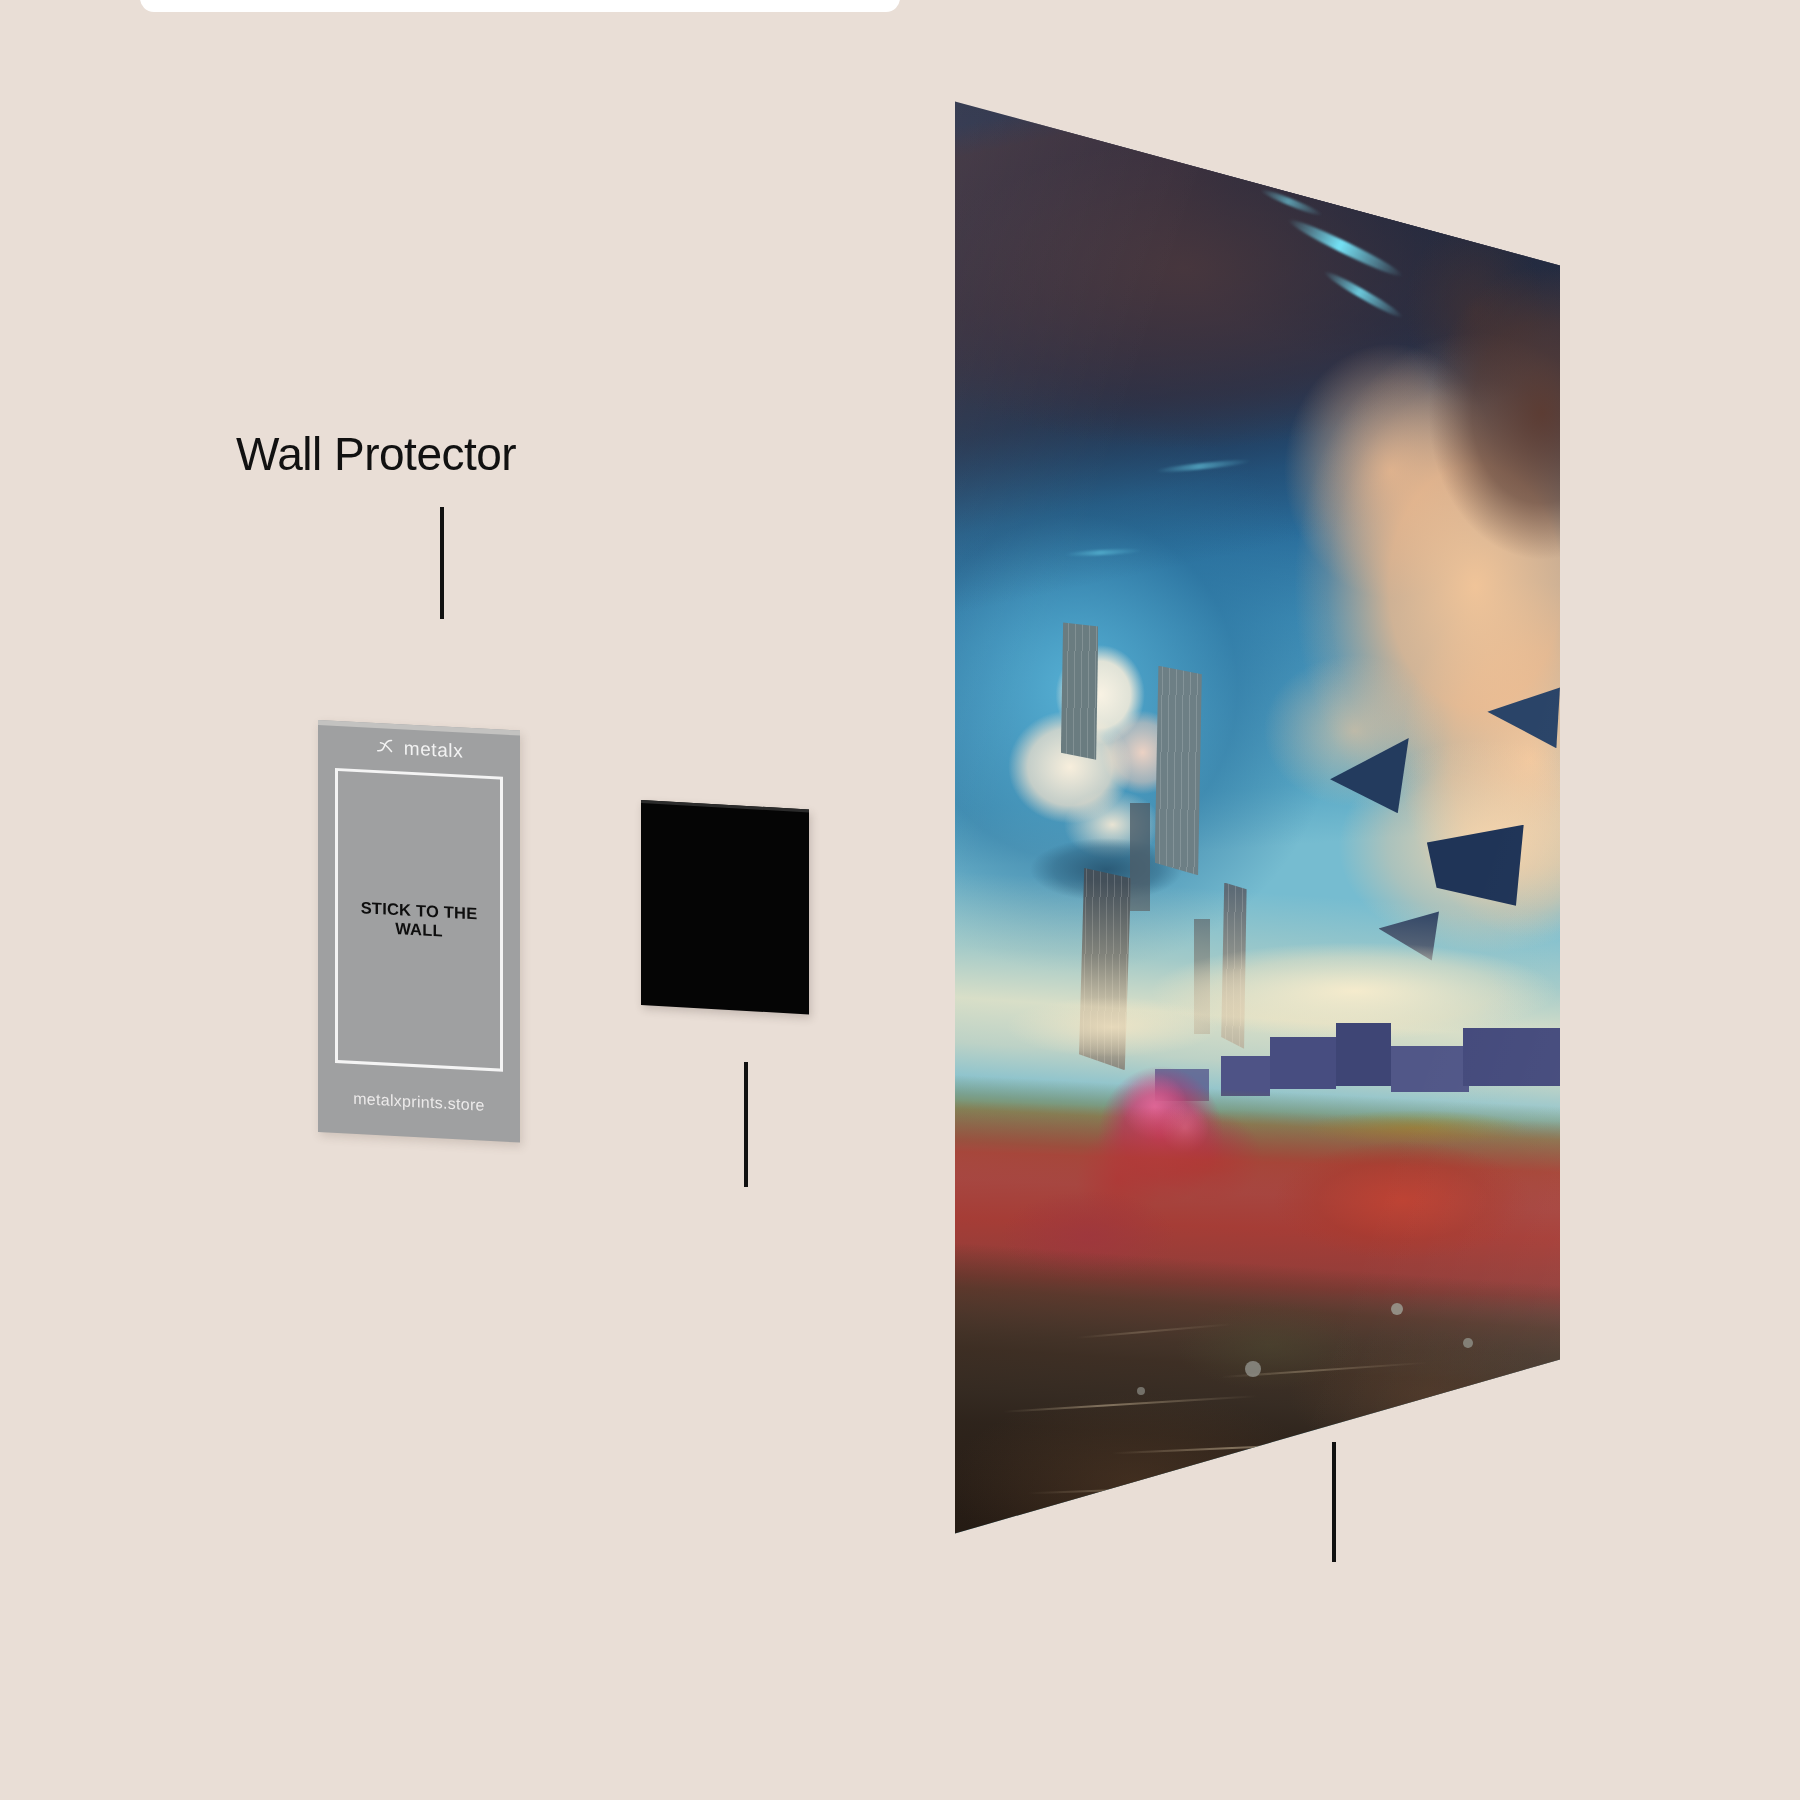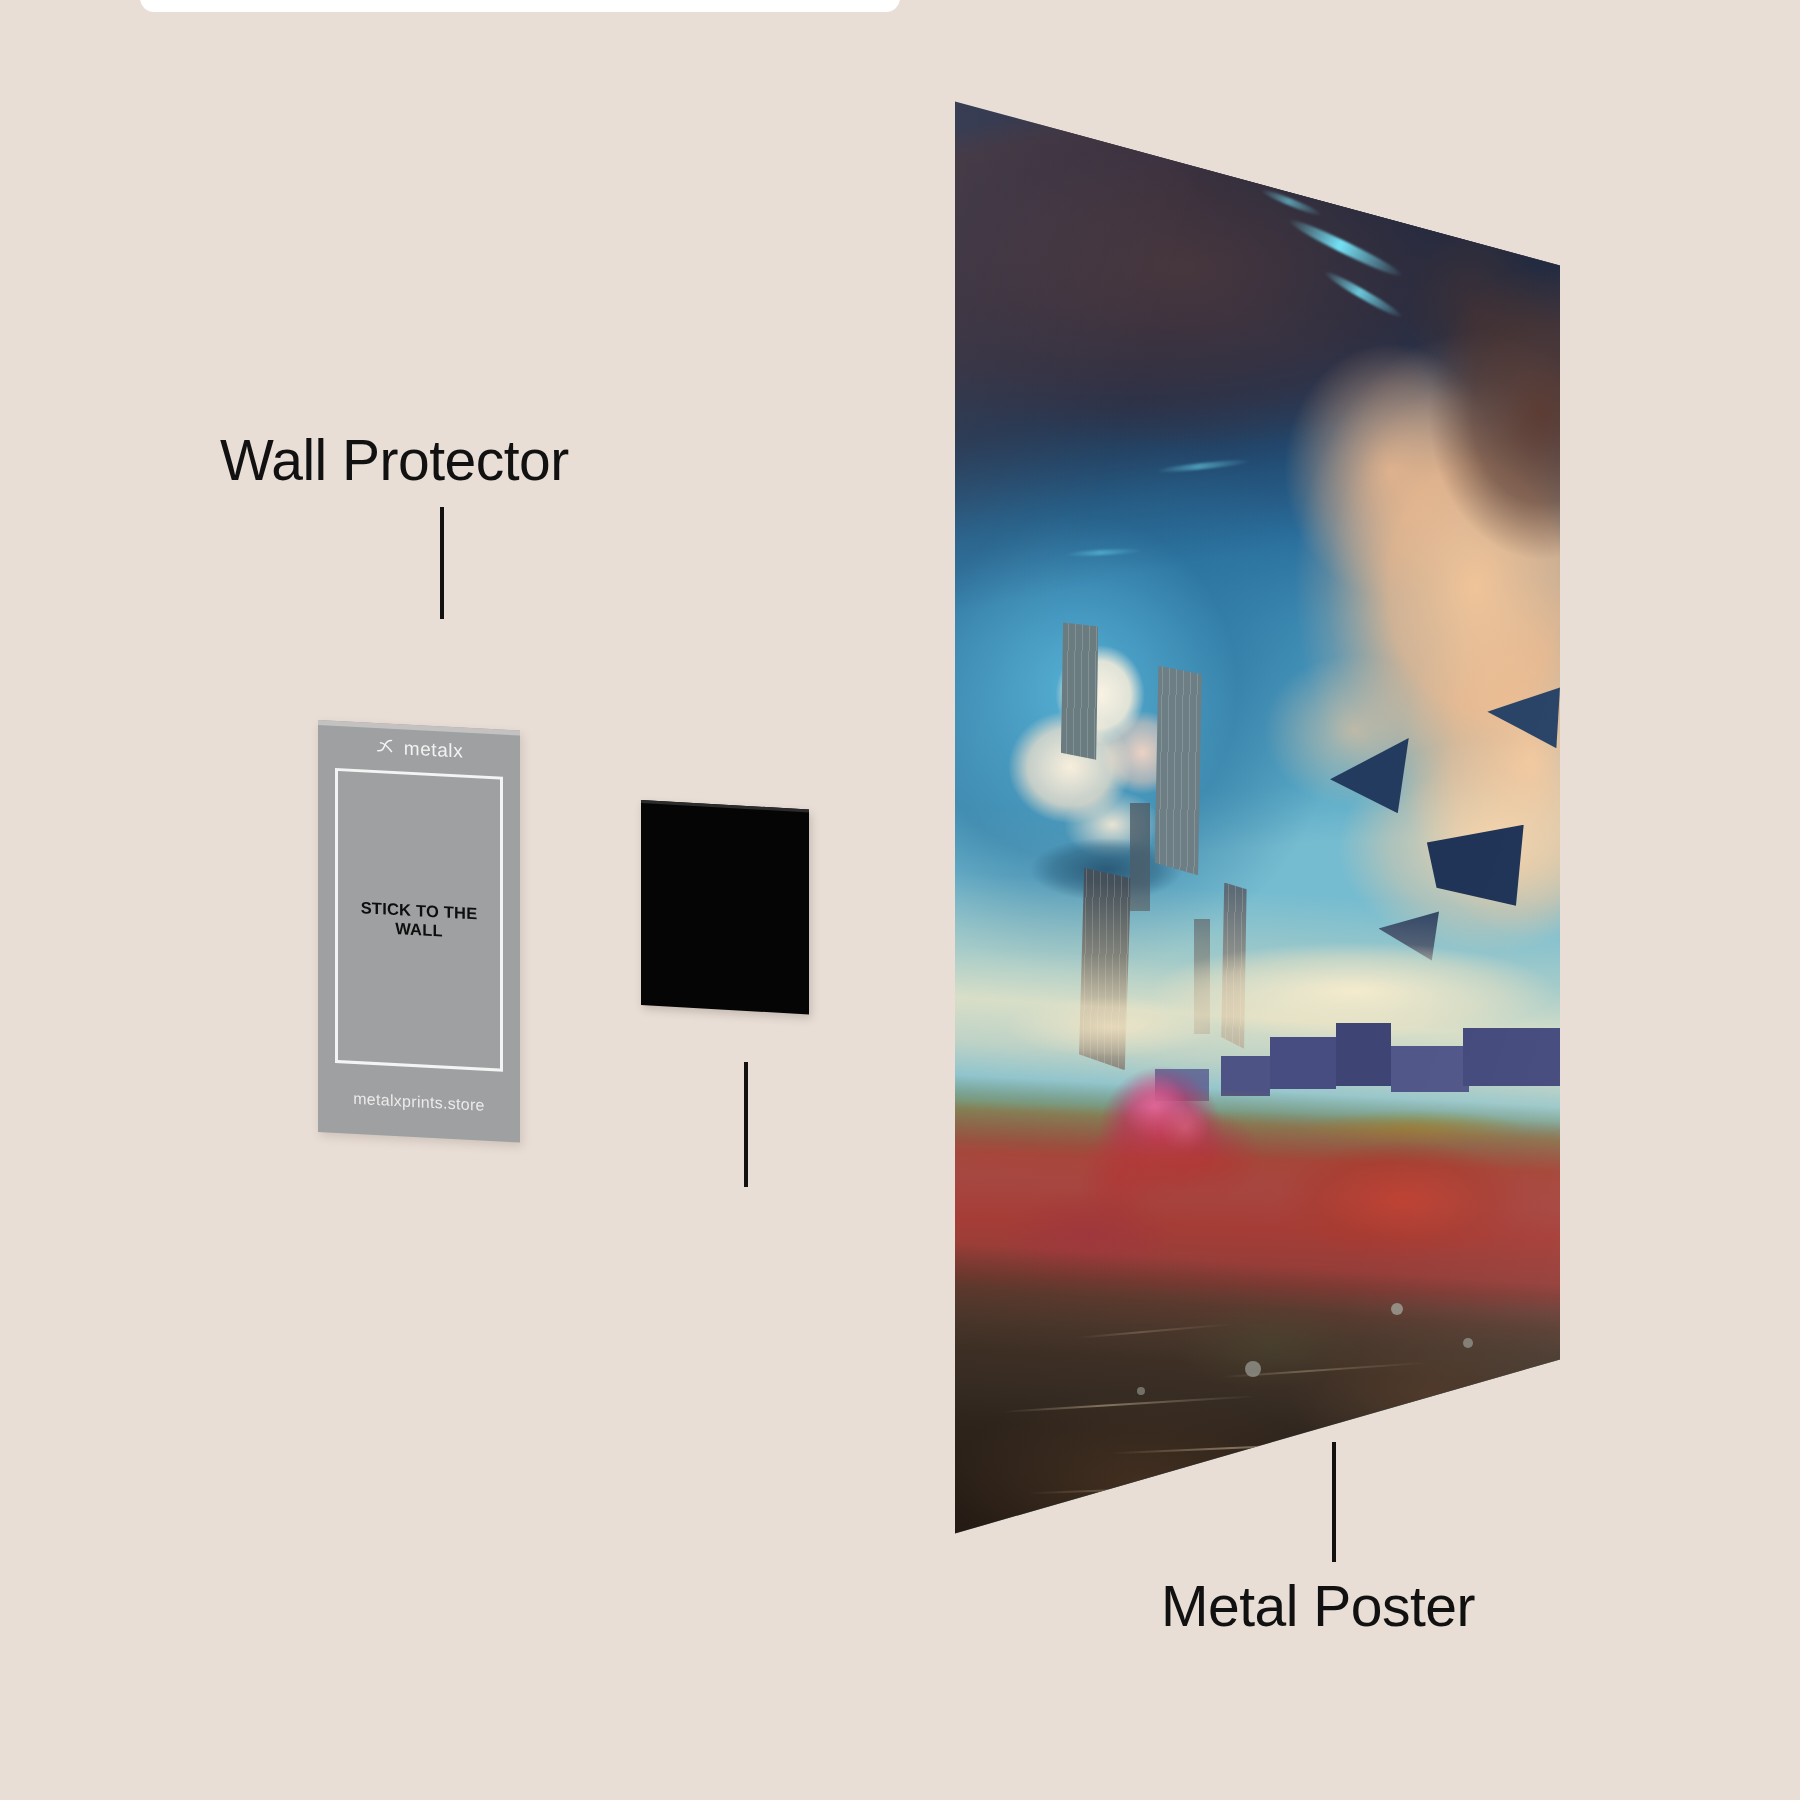--- a/index.html
+++ b/index.html
@@ -30,23 +30,23 @@
   
   .callout-label {
     position: absolute;
     color: #111111;
     font-weight: 400;
     letter-spacing: -0.5px;
     line-height: 1.06;
     white-space: pre-line;
   }
   #label-wall-protector {
-    left: 220px;
+    left: 236px;
     top: 430px;
-    font-size: 57px;
+    font-size: 46px;
   }
   #label-strong-magnet {
     left: 630px;
     top: 1272px;
     font-size: 57px;
     text-align: center;
     transform: translateX(-50%);
   }
   #label-metal-poster {
     left: 1318px;
@@ -424,21 +424,20 @@
       <div class="wp-center-text">STICK TO THE WALL</div>
     </div>
 
     <div class="wp-url">metalxprints.store</div>
   </div>
 
   <div id="leader-strong-magnet" class="leader"></div>
 
   <div id="magnet"></div>
 
-  <div id="label-metal-poster" class="callout-label">Metal Poster</div>
   <div id="leader-metal-poster" class="leader"></div>
 
   <div id="metal-poster">
     <div class="art-layer art-sky"></div>
     <div class="art-layer art-storm"></div>
     <div class="art-layer art-storm-2"></div>
 
     <div class="art-layer art-streaks">
       <div class="streak s1"></div>
       <div class="streak s2"></div>

